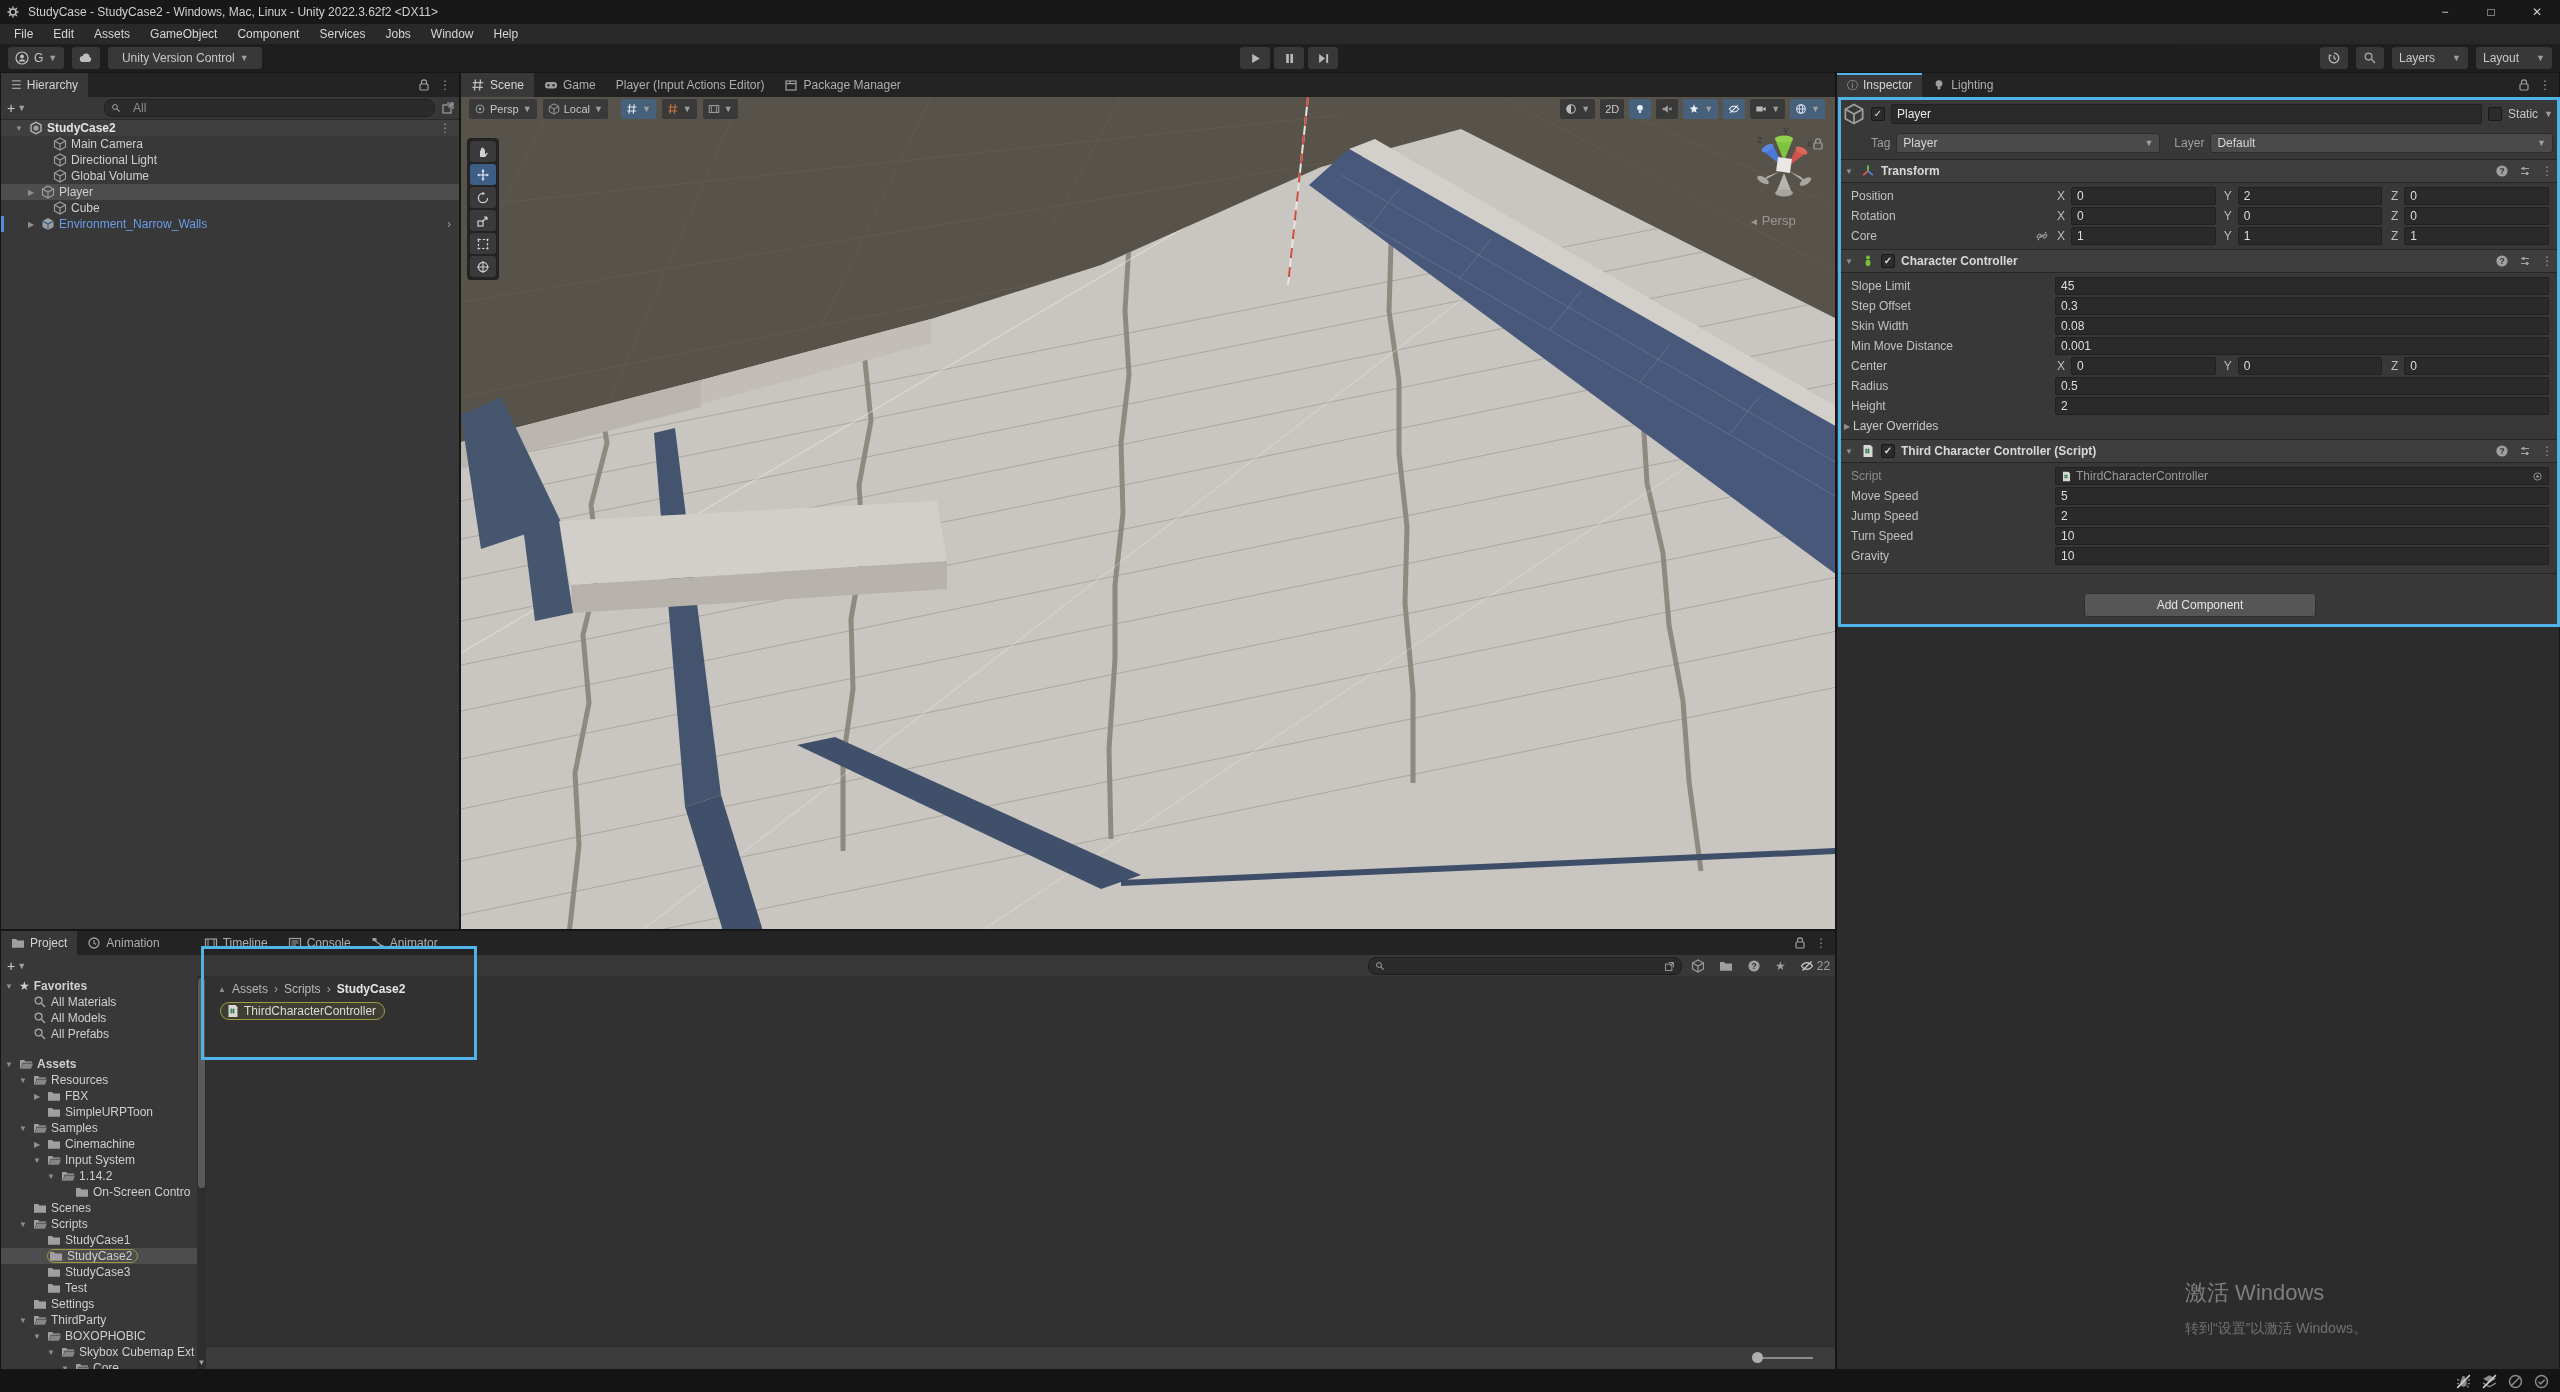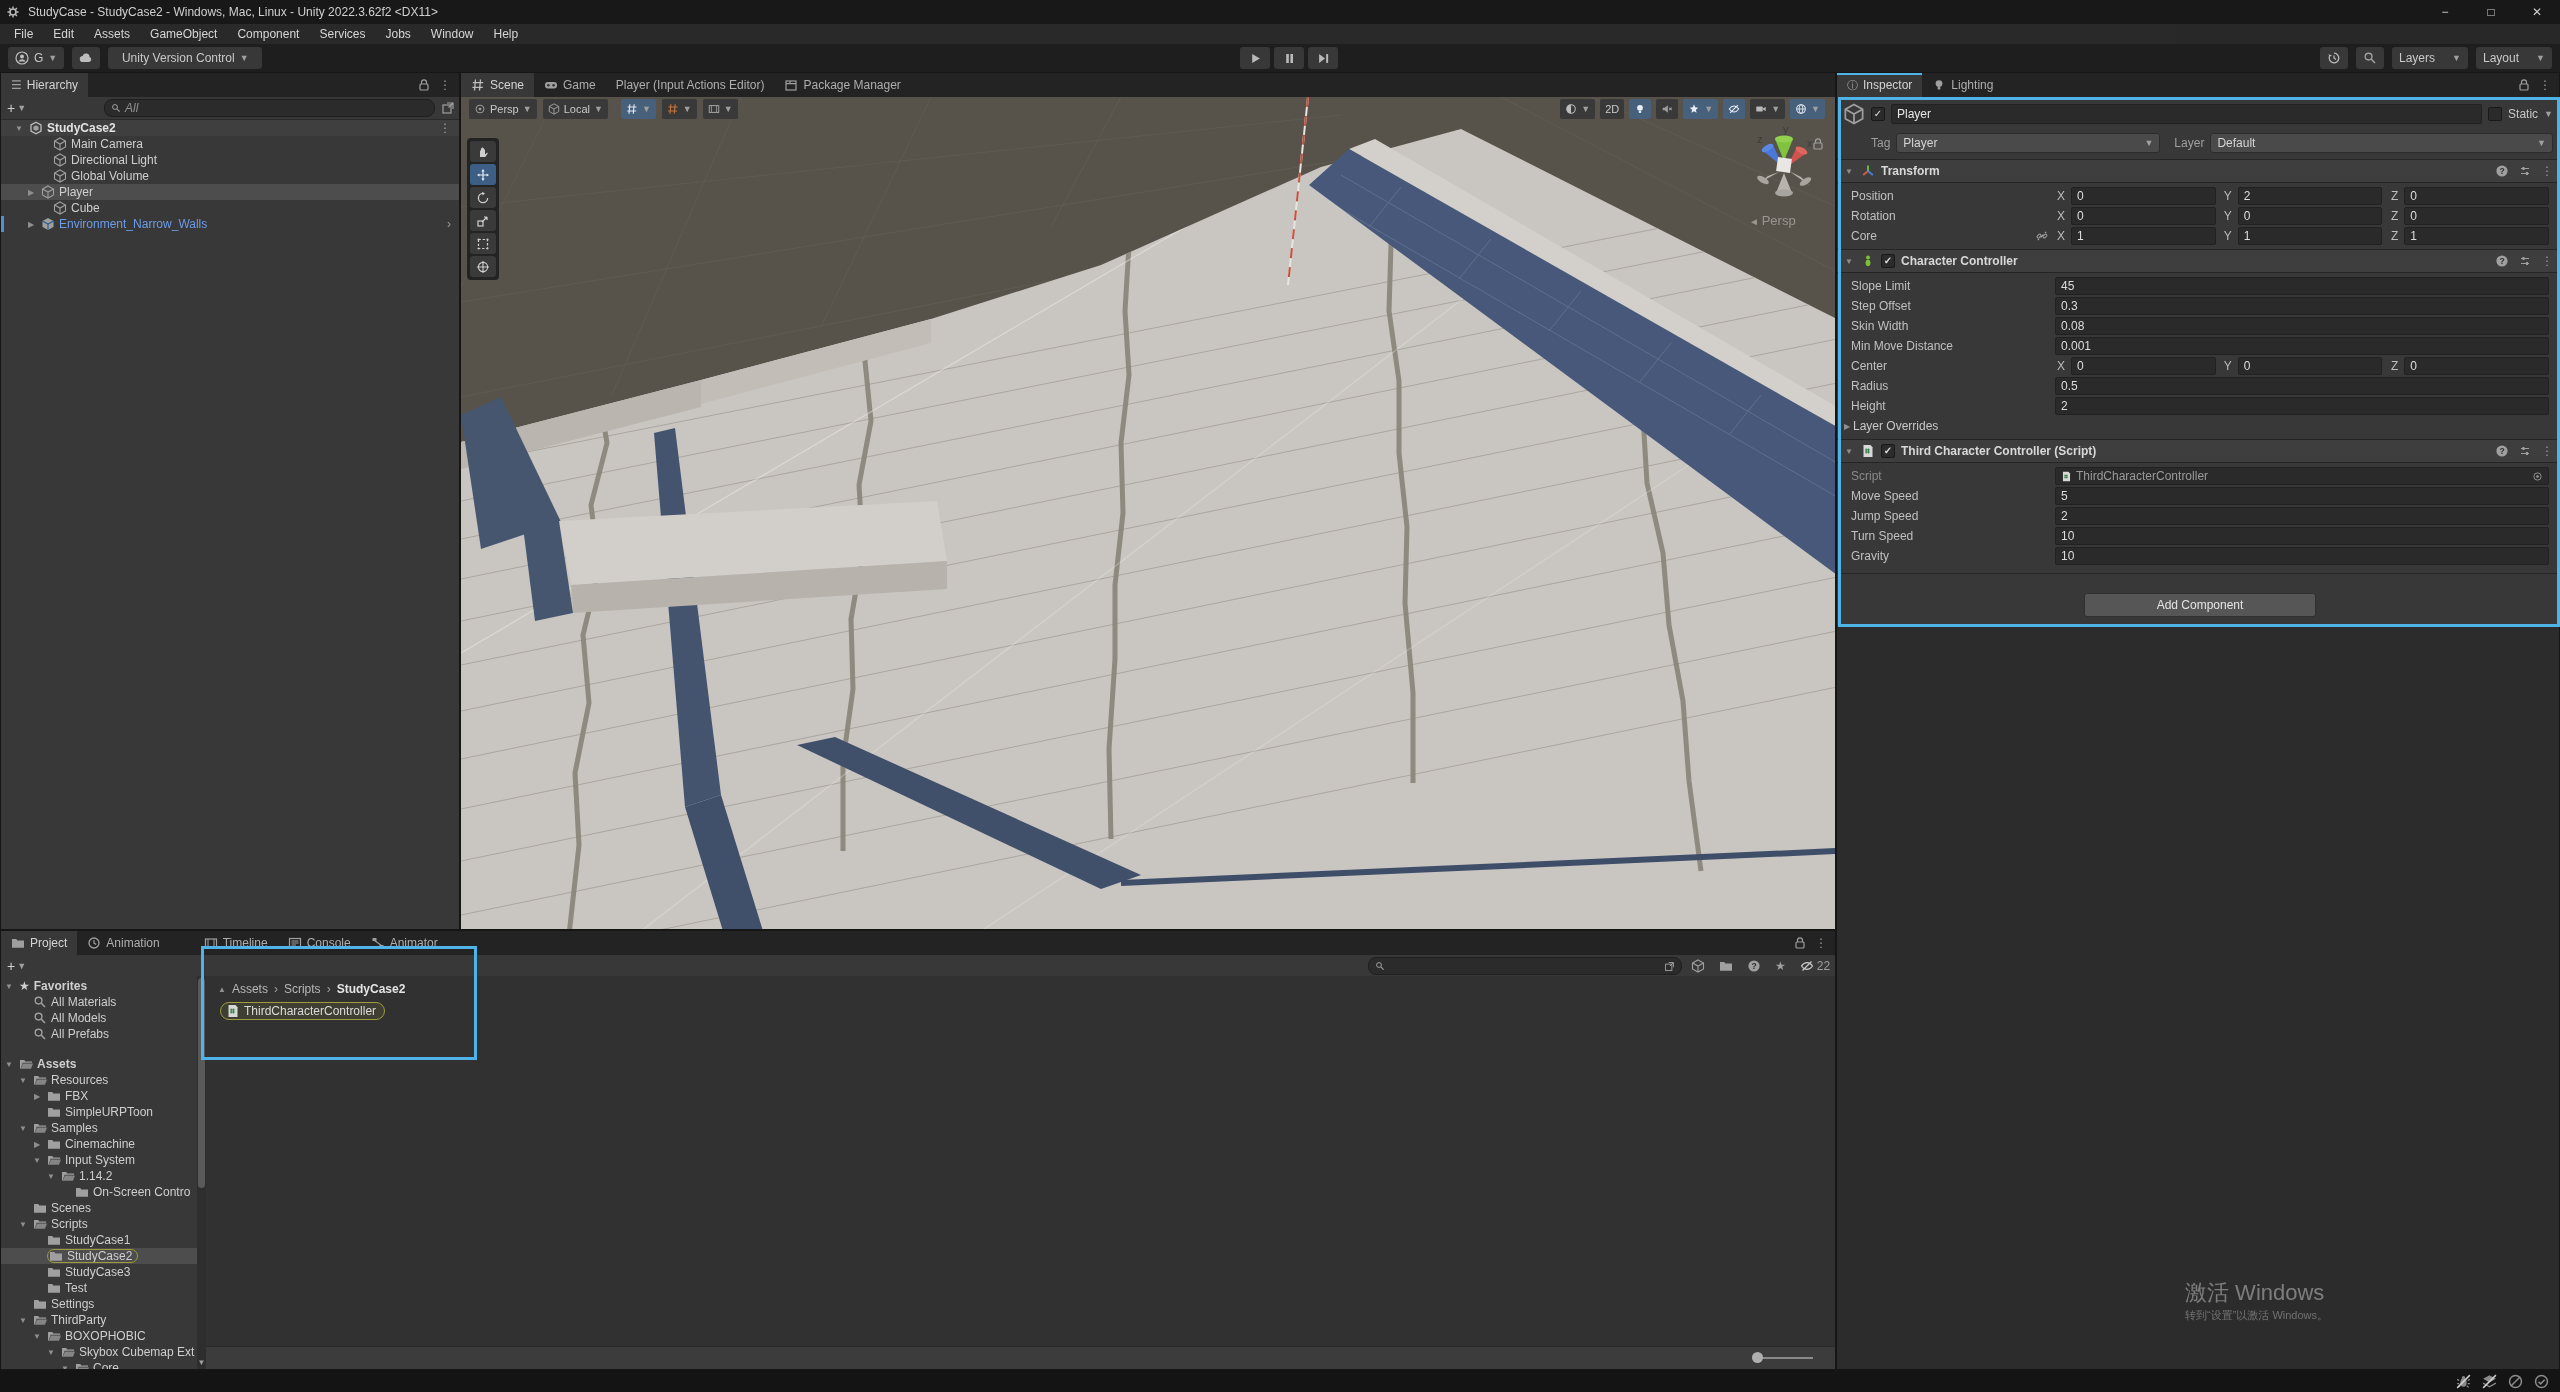--- a/index.html
+++ b/index.html
@@ -24,21 +24,21 @@
   .playbtn{width:30px;height:22px;background:#383838;border-radius:3px;display:flex;align-items:center;justify-content:center;}
   
   .panel{position:absolute;background:#383838;box-sizing:border-box;border:1px solid #161616;}
   .tabbar{height:24px;background:#232323;display:flex;align-items:stretch;position:relative;}
   .tab{display:flex;align-items:center;gap:5px;padding:0 10px;color:#aeaeae;position:relative;}
   .tab.active{background:#383838;color:#d4d4d4;}
   .tab.focusline:before{content:"";position:absolute;left:0;top:0;right:0;height:2px;background:#4fb3e8;}
   .tabicons{margin-left:auto;display:flex;align-items:center;gap:8px;padding-right:8px;color:#9f9f9f;}
   
   .searchrow{height:22px;background:#383838;display:flex;align-items:center;padding:0 4px;border-bottom:1px solid #2a2a2a;}
-  .searchfield{height:16px;background:#2b2b2b;border:1px solid #1f1f1f;border-radius:8px;display:flex;align-items:center;padding:0 6px;gap:4px;color:#8f8f8f;font-style:italic;}
+  .searchfield{height:16px;background:#2b2b2b;border:1px solid #1f1f1f;border-radius:8px;display:flex;align-items:center;padding:0 6px;gap:12px;color:#8f8f8f;}
   .hrow{height:16px;display:flex;align-items:center;gap:4px;white-space:nowrap;color:#cfcfcf;}
   .hrow.sel{background:#4d4d4d;}
   .hrow.scene-root{background:#3f3f3f;}
   .arw{width:12px;text-align:center;font-size:8px;color:#8f8f8f;flex:0 0 auto;}
   .bluetext{color:#6b9ce8;}
   
   .viewport{position:absolute;left:0;top:24px;right:0;bottom:0;overflow:hidden;background:#57524a;}
   .sc-toolbar{position:absolute;top:2px;left:8px;display:flex;gap:6px;align-items:center;}
   .sc-toolbar-r{position:absolute;top:2px;right:10px;display:flex;gap:5px;align-items:center;}
   .scchip{height:20px;background:rgba(56,56,56,.95);border-radius:2px;display:flex;align-items:center;padding:0 5px;gap:4px;font-size:11px;color:#c9c9c9;}
@@ -70,21 +70,21 @@
   .prow{height:16px;display:flex;align-items:center;gap:4px;white-space:nowrap;color:#cfcfcf;position:absolute;left:0;right:0;}
   .crumb{display:flex;align-items:center;gap:6px;color:#b8b8b8;}
   .pill-sel{display:inline-flex;align-items:center;gap:4px;background:#3e3e32;border:1px solid #9c9c3e;border-radius:9px;padding:1px 8px 1px 5px;color:#dcdcdc;}
   .pfooter{position:absolute;left:205px;right:0;bottom:0;height:22px;background:#3c3c3c;border-top:1px solid #2a2a2a;}
   .yellowline{outline:1px solid #9c9c3e;outline-offset:-1px;border-radius:8px;}
   
   .statusbar{left:0;top:1370px;width:2560px;height:22px;background:#141414;display:flex;align-items:center;}
   .statusicons{margin-left:auto;display:flex;gap:9px;padding-right:10px;}
   .watermark{position:absolute;left:2185px;top:1278px;color:rgba(205,205,205,.5);z-index:5;}
   .watermark .l1{font-size:22px;}
-  .watermark .l2{font-size:11px;margin-top:0;color:rgba(195,195,195,.45);}
+  .watermark .l2{font-size:14px;margin-top:12px;color:rgba(195,195,195,.45);}
 </style>
 </head>
 <body>
 
 <svg width="0" height="0" style="position:absolute">
   <defs>
     <symbol id="i-folder" viewBox="0 0 14 14">
         <path d="M1 3h4.2l1.2 1.6H13v7.2H1z"></path>
       </symbol>
     <symbol id="i-folder-open" viewBox="0 0 14 14">

